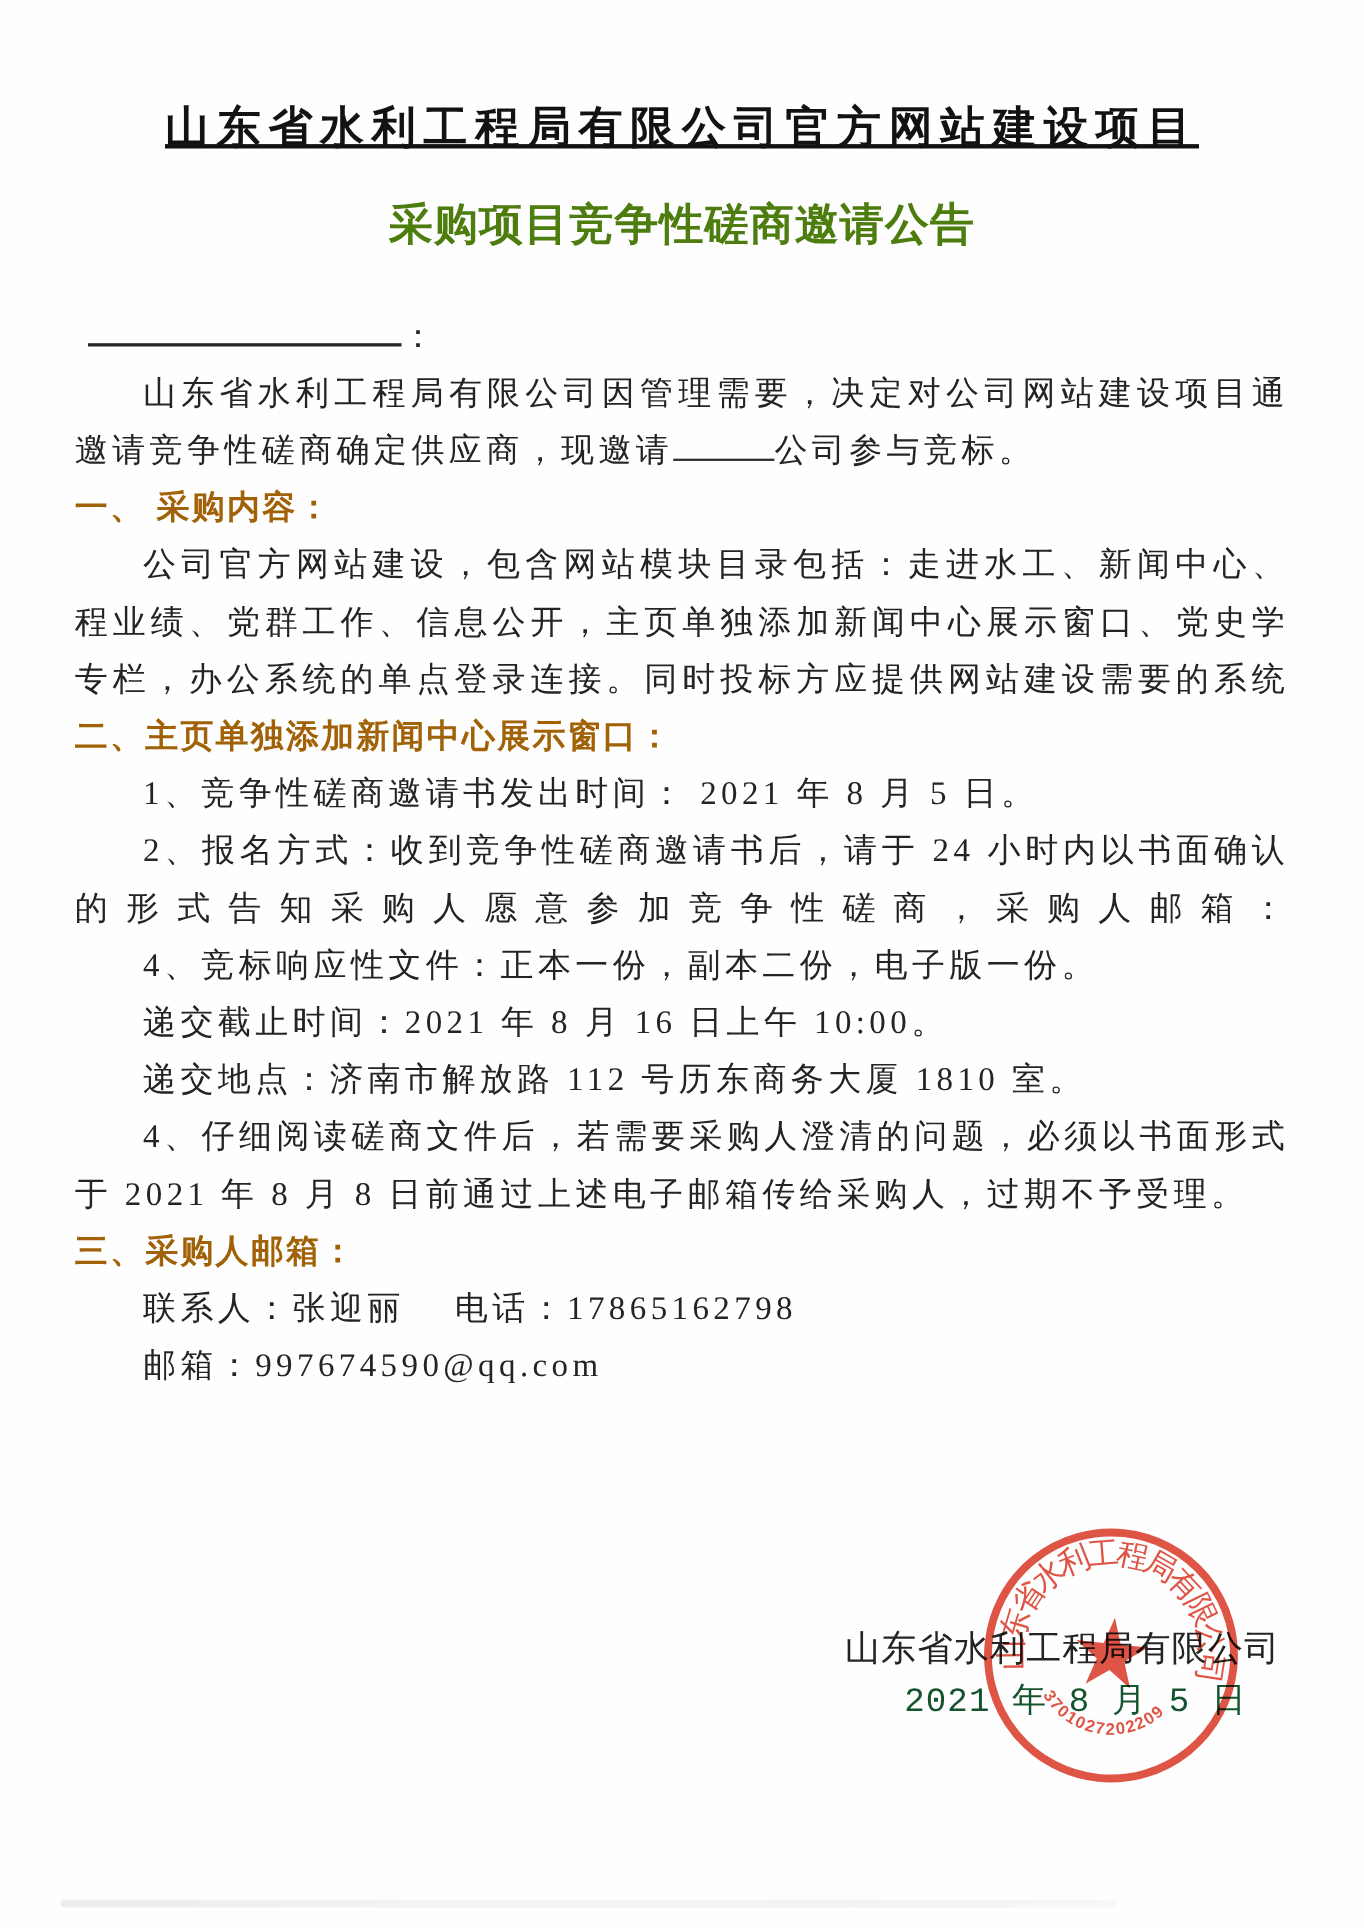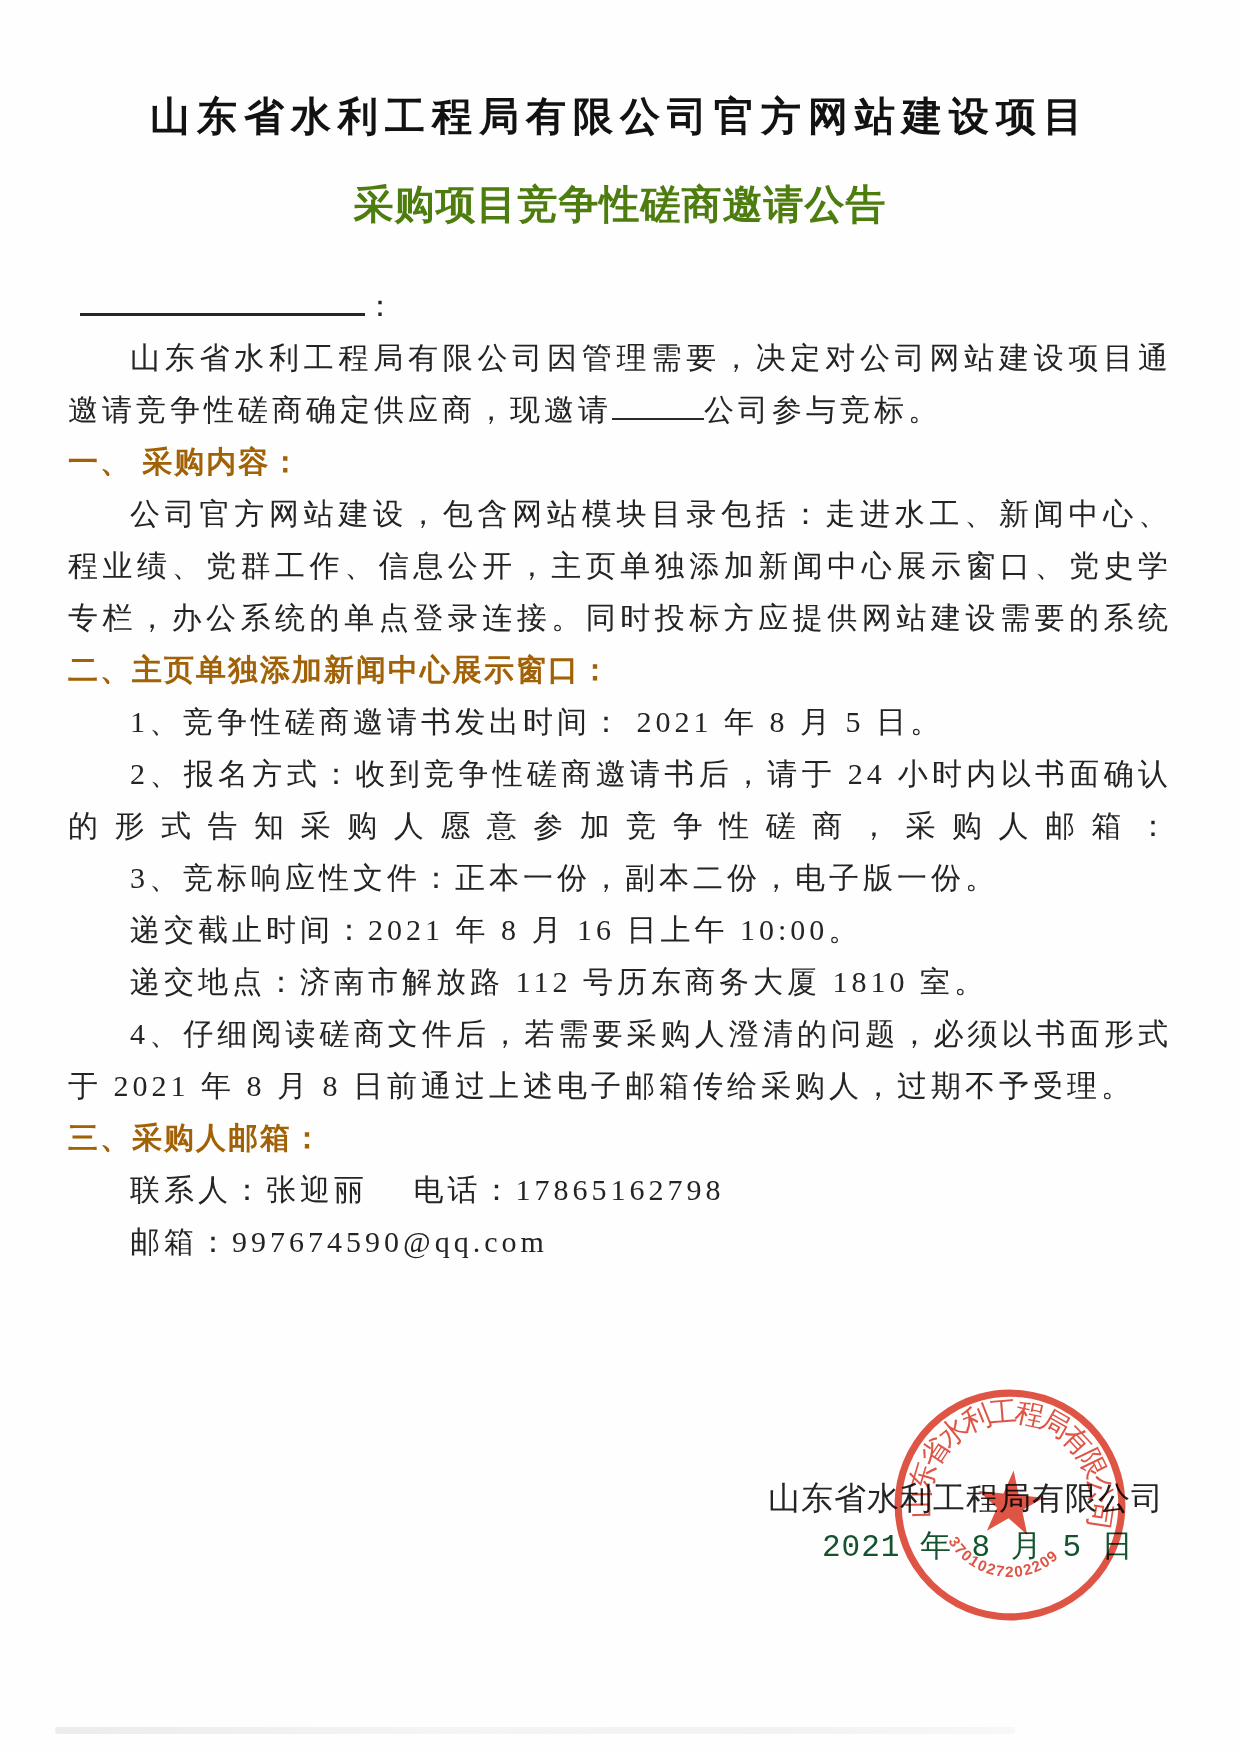--- a/index.html
+++ b/index.html
@@ -15,20 +15,21 @@
   .flow { position:absolute; left:68px; top:0; width:1104px; }
 
   .title1 {
     margin:92px 0 0 0;
     font-family:"Liberation Sans","DejaVu Sans",sans-serif;
     font-weight:700;
     font-size:40px; line-height:48px;
     letter-spacing:7px;
     text-align:center;
     color:#121212;
+    text-decoration:underline;
   }
   .title2 {
     margin:40px 0 0 0;
     font-family:"Liberation Sans","DejaVu Sans",sans-serif;
     font-weight:700;
     font-size:40px; line-height:48px;
     letter-spacing:1px;
     text-align:center;
     color:#4d7c0f;
   }
@@ -118,21 +119,21 @@
 
     <div class="line heading">一、 采购内容：</div>
     <div class="line indent just">公司官方网站建设，包含网站模块目录包括：走进水工、新闻中心、工</div>
     <div class="line just">程业绩、党群工作、信息公开，主页单独添加新闻中心展示窗口、党史学习</div>
     <div class="line just">专栏，办公系统的单点登录连接。同时投标方应提供网站建设需要的系统调</div>
 
     <div class="line heading">二、主页单独添加新闻中心展示窗口：</div>
     <div class="line indent">1、竞争性磋商邀请书发出时间： 2021 年 8 月 5 日。</div>
     <div class="line indent just">2、报名方式：收到竞争性磋商邀请书后，请于 24 小时内以书面确认函</div>
     <div class="line just">的形式告知采购人愿意参加竞争性磋商，采购人邮箱：997674590@qq.com。</div>
-    <div class="line indent">3、竞标响应性文件：正本一份，副本二份，电子版一份。</div>
+    <div class="line indent">4、竞标响应性文件：正本一份，副本二份，电子版一份。</div>
     <div class="line indent">递交截止时间：2021 年 8 月 16 日上午 10:00。</div>
     <div class="line indent">递交地点：济南市解放路 112 号历东商务大厦 1810 室。</div>
     <div class="line indent just">4、仔细阅读磋商文件后，若需要采购人澄清的问题，必须以书面形式</div>
     <div class="line">于 2021 年 8 月 8 日前通过上述电子邮箱传给采购人，过期不予受理。</div>
 
     <div class="line heading">三、采购人邮箱：</div>
     <div class="line indent">联系人：张迎丽　 电话：17865162798</div>
     <div class="line indent">邮箱：997674590@qq.com</div>
   </div>
 

